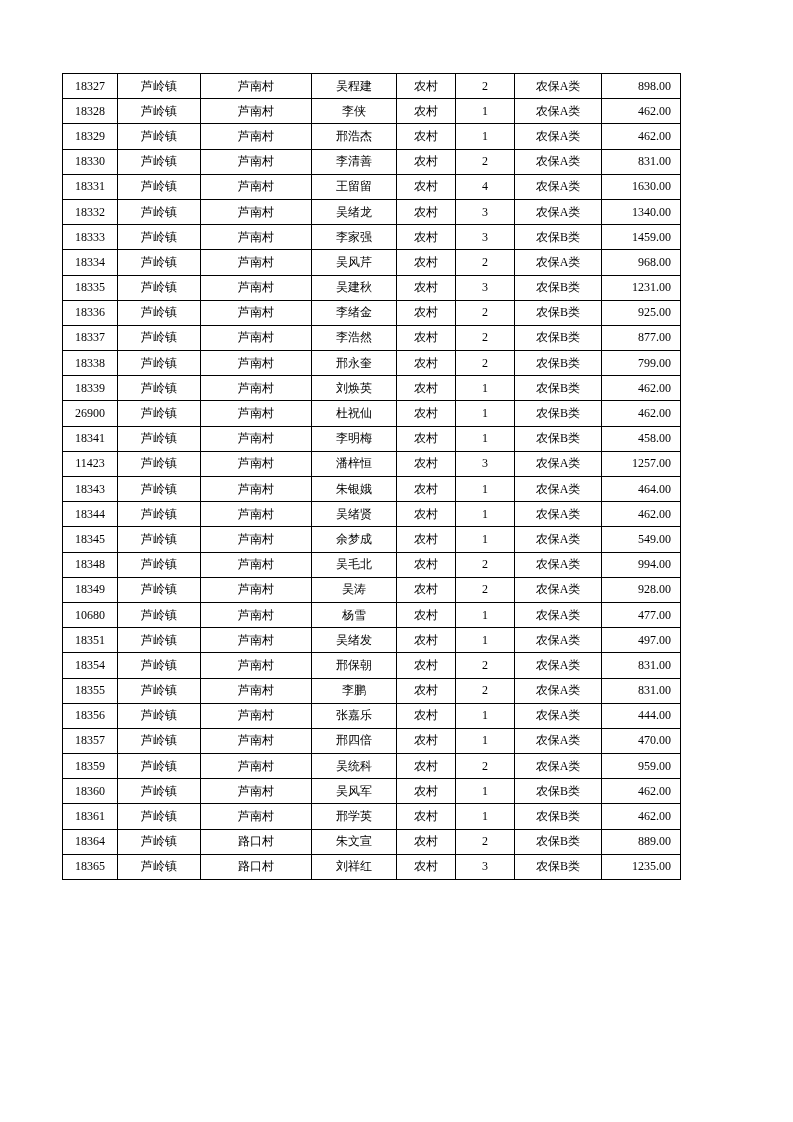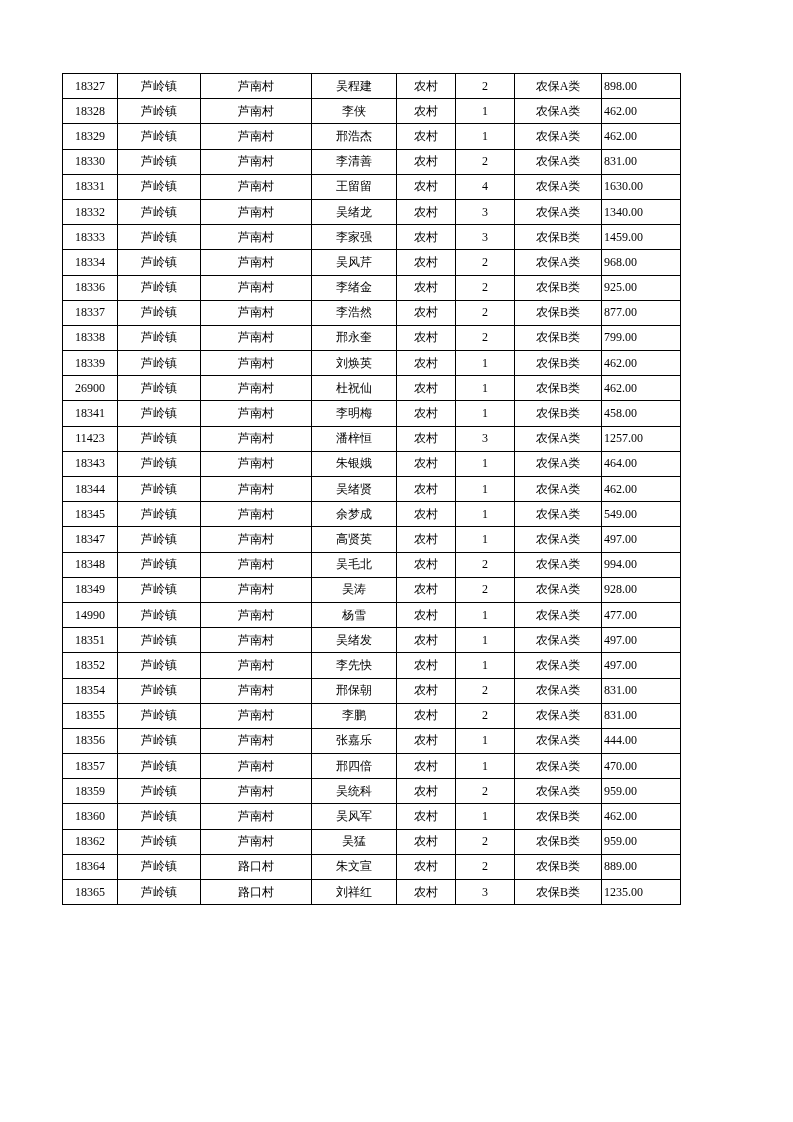--- a/index.html
+++ b/index.html
@@ -28,21 +28,21 @@
     border: 1px solid #000000;
     height: 24.2px;
     text-align: center;
     vertical-align: middle;
     white-space: nowrap;
     overflow: hidden;
     padding: 0 2px;
     font-family: "Liberation Serif", "DejaVu Serif", serif;
   }
   table.data-table td.c7 {
-    text-align: left;
+    text-align: right;
     padding-right: 9px;
   }
   col.w0 { width: 55px; }
   col.w1 { width: 83px; }
   col.w2 { width: 111px; }
   col.w3 { width: 85px; }
   col.w4 { width: 59px; }
   col.w5 { width: 59px; }
   col.w6 { width: 87px; }
   col.w7 { width: 79px; }
@@ -137,20 +137,30 @@
           <td class="c0">18334</td>
           <td class="c1">芦岭镇</td>
           <td class="c2">芦南村</td>
           <td class="c3">吴风芹</td>
           <td class="c4">农村</td>
           <td class="c5">2</td>
           <td class="c6">农保A类</td>
           <td class="c7">968.00</td>
         </tr>
         <tr>
+          <td class="c0">18335</td>
+          <td class="c1">芦岭镇</td>
+          <td class="c2">芦南村</td>
+          <td class="c3">吴建秋</td>
+          <td class="c4">农村</td>
+          <td class="c5">3</td>
+          <td class="c6">农保B类</td>
+          <td class="c7">1231.00</td>
+        </tr>
+        <tr>
           <td class="c0">18336</td>
           <td class="c1">芦岭镇</td>
           <td class="c2">芦南村</td>
           <td class="c3">李绪金</td>
           <td class="c4">农村</td>
           <td class="c5">2</td>
           <td class="c6">农保B类</td>
           <td class="c7">925.00</td>
         </tr>
         <tr>
@@ -237,80 +247,60 @@
           <td class="c0">18345</td>
           <td class="c1">芦岭镇</td>
           <td class="c2">芦南村</td>
           <td class="c3">余梦成</td>
           <td class="c4">农村</td>
           <td class="c5">1</td>
           <td class="c6">农保A类</td>
           <td class="c7">549.00</td>
         </tr>
         <tr>
-          <td class="c0">18347</td>
-          <td class="c1">芦岭镇</td>
-          <td class="c2">芦南村</td>
-          <td class="c3">高贤英</td>
+          <td class="c0">18348</td>
+          <td class="c1">芦岭镇</td>
+          <td class="c2">芦南村</td>
+          <td class="c3">吴毛北</td>
+          <td class="c4">农村</td>
+          <td class="c5">2</td>
+          <td class="c6">农保A类</td>
+          <td class="c7">994.00</td>
+        </tr>
+        <tr>
+          <td class="c0">18349</td>
+          <td class="c1">芦岭镇</td>
+          <td class="c2">芦南村</td>
+          <td class="c3">吴涛</td>
+          <td class="c4">农村</td>
+          <td class="c5">2</td>
+          <td class="c6">农保A类</td>
+          <td class="c7">928.00</td>
+        </tr>
+        <tr>
+          <td class="c0">10680</td>
+          <td class="c1">芦岭镇</td>
+          <td class="c2">芦南村</td>
+          <td class="c3">杨雪</td>
+          <td class="c4">农村</td>
+          <td class="c5">1</td>
+          <td class="c6">农保A类</td>
+          <td class="c7">477.00</td>
+        </tr>
+        <tr>
+          <td class="c0">18351</td>
+          <td class="c1">芦岭镇</td>
+          <td class="c2">芦南村</td>
+          <td class="c3">吴绪发</td>
           <td class="c4">农村</td>
           <td class="c5">1</td>
           <td class="c6">农保A类</td>
           <td class="c7">497.00</td>
         </tr>
         <tr>
-          <td class="c0">18348</td>
-          <td class="c1">芦岭镇</td>
-          <td class="c2">芦南村</td>
-          <td class="c3">吴毛北</td>
-          <td class="c4">农村</td>
-          <td class="c5">2</td>
-          <td class="c6">农保A类</td>
-          <td class="c7">994.00</td>
-        </tr>
-        <tr>
-          <td class="c0">18349</td>
-          <td class="c1">芦岭镇</td>
-          <td class="c2">芦南村</td>
-          <td class="c3">吴涛</td>
-          <td class="c4">农村</td>
-          <td class="c5">2</td>
-          <td class="c6">农保A类</td>
-          <td class="c7">928.00</td>
-        </tr>
-        <tr>
-          <td class="c0">14990</td>
-          <td class="c1">芦岭镇</td>
-          <td class="c2">芦南村</td>
-          <td class="c3">杨雪</td>
-          <td class="c4">农村</td>
-          <td class="c5">1</td>
-          <td class="c6">农保A类</td>
-          <td class="c7">477.00</td>
-        </tr>
-        <tr>
-          <td class="c0">18351</td>
-          <td class="c1">芦岭镇</td>
-          <td class="c2">芦南村</td>
-          <td class="c3">吴绪发</td>
-          <td class="c4">农村</td>
-          <td class="c5">1</td>
-          <td class="c6">农保A类</td>
-          <td class="c7">497.00</td>
-        </tr>
-        <tr>
-          <td class="c0">18352</td>
-          <td class="c1">芦岭镇</td>
-          <td class="c2">芦南村</td>
-          <td class="c3">李先快</td>
-          <td class="c4">农村</td>
-          <td class="c5">1</td>
-          <td class="c6">农保A类</td>
-          <td class="c7">497.00</td>
-        </tr>
-        <tr>
           <td class="c0">18354</td>
           <td class="c1">芦岭镇</td>
           <td class="c2">芦南村</td>
           <td class="c3">邢保朝</td>
           <td class="c4">农村</td>
           <td class="c5">2</td>
           <td class="c6">农保A类</td>
           <td class="c7">831.00</td>
         </tr>
         <tr>
@@ -357,28 +347,28 @@
           <td class="c0">18360</td>
           <td class="c1">芦岭镇</td>
           <td class="c2">芦南村</td>
           <td class="c3">吴风军</td>
           <td class="c4">农村</td>
           <td class="c5">1</td>
           <td class="c6">农保B类</td>
           <td class="c7">462.00</td>
         </tr>
         <tr>
-          <td class="c0">18362</td>
-          <td class="c1">芦岭镇</td>
-          <td class="c2">芦南村</td>
-          <td class="c3">吴猛</td>
-          <td class="c4">农村</td>
-          <td class="c5">2</td>
-          <td class="c6">农保B类</td>
-          <td class="c7">959.00</td>
+          <td class="c0">18361</td>
+          <td class="c1">芦岭镇</td>
+          <td class="c2">芦南村</td>
+          <td class="c3">邢学英</td>
+          <td class="c4">农村</td>
+          <td class="c5">1</td>
+          <td class="c6">农保B类</td>
+          <td class="c7">462.00</td>
         </tr>
         <tr>
           <td class="c0">18364</td>
           <td class="c1">芦岭镇</td>
           <td class="c2">路口村</td>
           <td class="c3">朱文宣</td>
           <td class="c4">农村</td>
           <td class="c5">2</td>
           <td class="c6">农保B类</td>
           <td class="c7">889.00</td>

